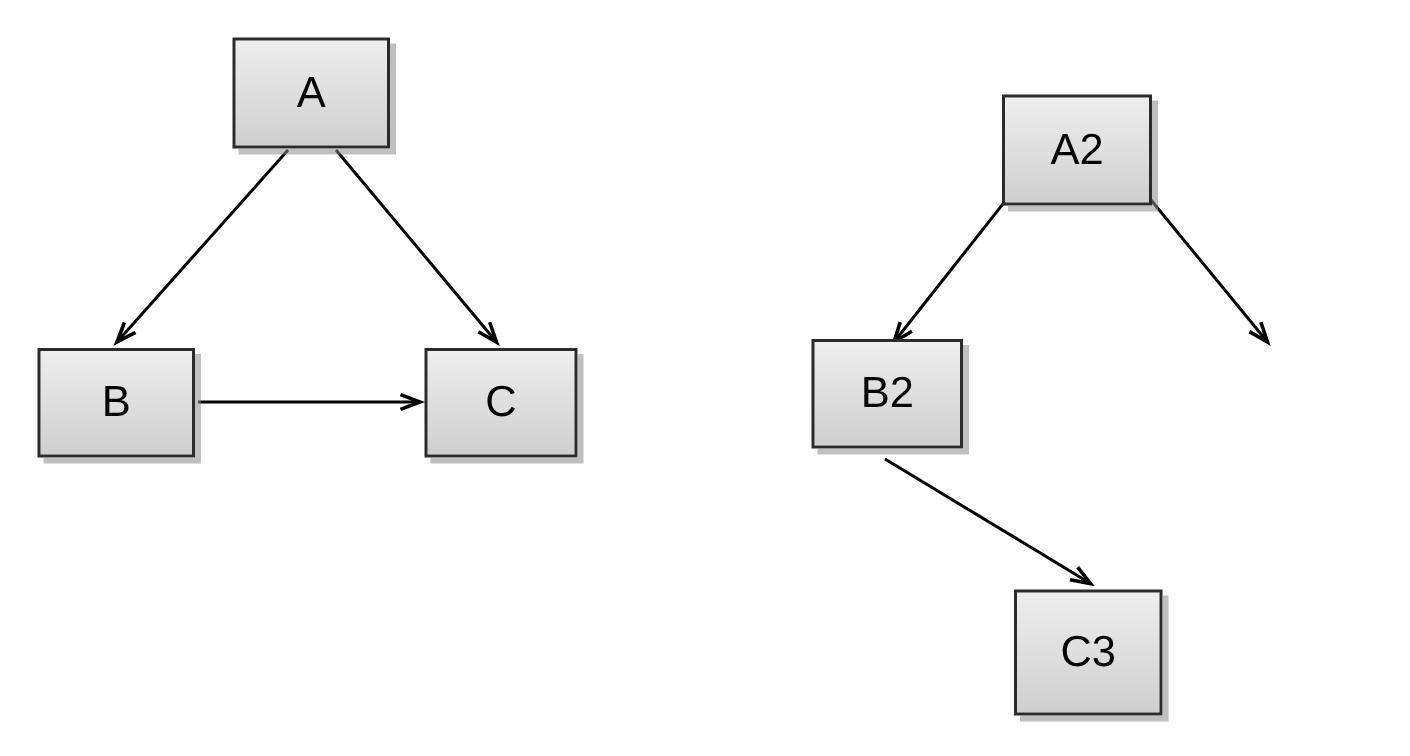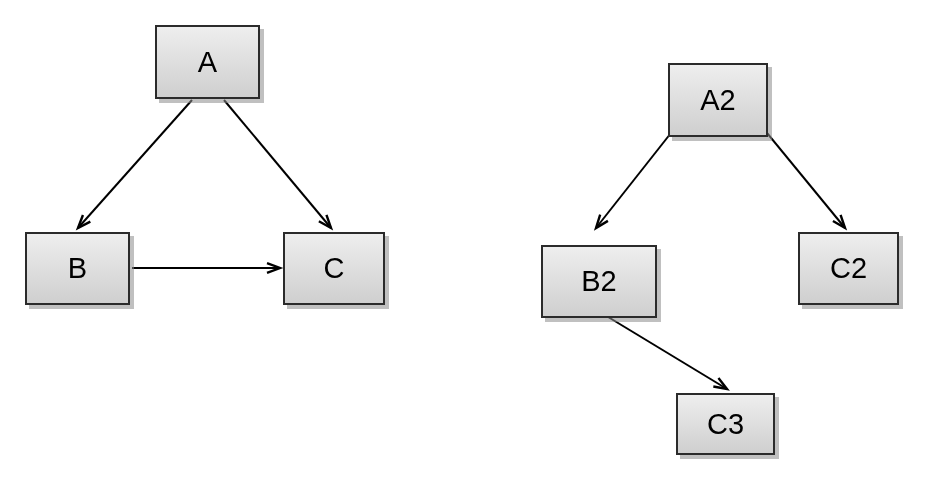--- a/index.html
+++ b/index.html
@@ -83,22 +83,19 @@
     </div>
     <div class="node" style="left: 25px; top: 232px; width: 105px; height: 73px; border-color: rgb(43, 43, 43); background: linear-gradient(rgb(238, 238, 238) 0%, rgb(207, 207, 207) 100%);">
       <span class="node-label" style="color: rgb(0, 0, 0);">B</span>
     </div>
     <div class="node" style="left: 283px; top: 232px; width: 102px; height: 73px; border-color: rgb(43, 43, 43); background: linear-gradient(rgb(238, 238, 238) 0%, rgb(207, 207, 207) 100%);">
       <span class="node-label" style="color: rgb(0, 0, 0);">C</span>
     </div>
     <div class="node" style="left: 668px; top: 25px; width: 100px; height: 74px; border-color: rgb(43, 43, 43); background: linear-gradient(rgb(238, 238, 238) 0%, rgb(207, 207, 207) 100%); margin-top: 38px;">
       <span class="node-label" style="color: rgb(0, 0, 0);">A2</span>
     </div>
-    <div class="node" style="left: 541px; top: 245px; width: 116px; height: 73px; border-color: rgb(43, 43, 43); background: linear-gradient(rgb(238, 238, 238) 0%, rgb(207, 207, 207) 100%);">
+    <div class="node" style="left: 541px; top: 226px; width: 101px; height: 73px; border-color: rgb(43, 43, 43); background: linear-gradient(rgb(238, 238, 238) 0%, rgb(207, 207, 207) 100%);">
       <span class="node-label" style="color: rgb(0, 0, 0);">B2</span>
     </div>
-    <div class="node" style="left: 798px; top: 232px; width: 101px; height: 73px; border-color: rgb(43, 43, 43); background: linear-gradient(rgb(238, 238, 238) 0%, rgb(207, 207, 207) 100%);">
-      <span class="node-label" style="color: rgb(0, 0, 0);">C2</span>
-    </div>
-    <div class="node" style="left: 676px; top: 393px; width: 99px; height: 62px; border-color: rgb(43, 43, 43); background: linear-gradient(rgb(238, 238, 238) 0%, rgb(207, 207, 207) 100%); justify-content: center;">
+    <div class="node" style="left: 676px; top: 393px; width: 99px; height: 84px; border-color: rgb(43, 43, 43); background: linear-gradient(rgb(238, 238, 238) 0%, rgb(207, 207, 207) 100%); justify-content: center;">
       <span class="node-label" style="color: rgb(0, 0, 0);">C3</span>
     </div>
   </div>
 
 </body></html>

